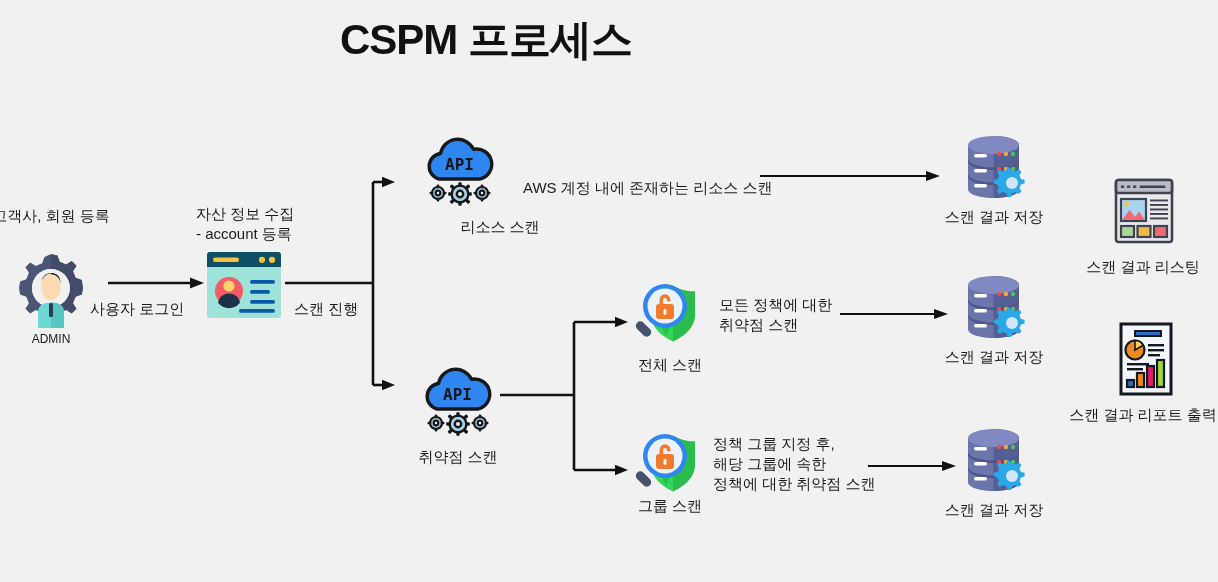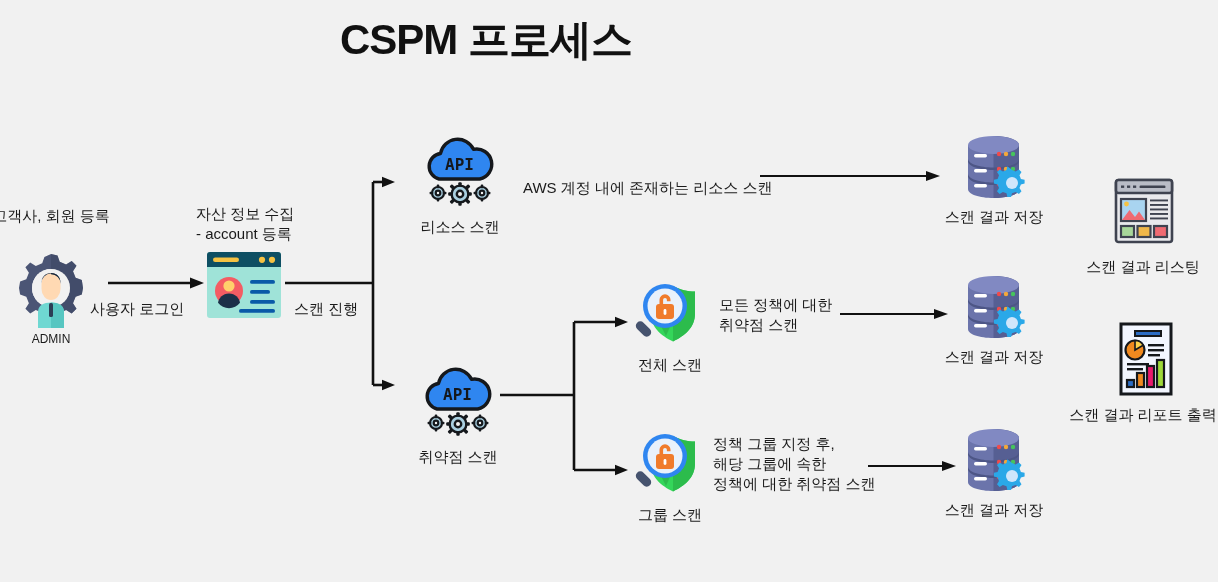--- a/index.html
+++ b/index.html
@@ -168,21 +168,21 @@
         <circle cx="60" cy="57" r="2.3" fill="#f1f1f1"></circle>
         <g fill="#15181c" stroke="none">
           <rect x="58.7" y="48.6" width="2.6" height="3.6" rx="0.9"></rect>
           <rect x="58.7" y="61.8" width="2.6" height="3.6" rx="0.9"></rect>
           <rect x="51.6" y="55.7" width="3.6" height="2.6" rx="0.9"></rect>
           <rect x="64.8" y="55.7" width="3.6" height="2.6" rx="0.9"></rect>
         </g>
       </g>
     </svg>
   </span>
-  <div class="node-label" style="top:82px;">리소스 스캔</div>
+  <div class="node-label" style="top:82px;margin-left:40px;">리소스 스캔</div>
 </div>
 
 <div class="node" style="left:408px; top:366px; width:100px;">
   <span style="position:absolute; left:12px; top:0px;">
     <svg width="76" height="74" viewBox="0 0 76 74">
       <path d="M17 43 a13 13 0 0 1 1.5 -25.5 a17.5 17.5 0 0 1 33 -4.2 a13.5 13.5 0 0 1 6.2 29.7 Z" fill="#2f86f0" stroke="#15181c" stroke-width="3.4" stroke-linejoin="round"></path>
       <text x="37.5" y="33.5" font-family="'DejaVu Sans Mono', monospace" font-size="16" font-weight="bold" fill="#15181c" text-anchor="middle">API</text>
       <g stroke="#15181c" stroke-width="2.4" fill="#a9cfe0">
         <circle cx="38" cy="58" r="8.4"></circle>
         <circle cx="38" cy="58" r="3.2" fill="#f1f1f1"></circle>
@@ -247,21 +247,21 @@
       <path d="M40 8 c8 4 14 5.5 22 5.5 l0 22 c0 14 -10 22 -22 28 Z" fill="#2cbc4c"></path>
       <path d="M40 22 L31.5 33.5 L40 42 L33 58 L26 44 L33.5 34 L26 22 Z" fill="#27a544" opacity="0.55"></path>
       <rect x="6" y="42" width="9" height="18" rx="4.5" transform="rotate(-45 10.5 51)" fill="#46536e"></rect>
       <circle cx="32" cy="28" r="22" fill="#2f86f0"></circle>
       <circle cx="32" cy="28" r="17.5" fill="#e9f1fb"></circle>
       <rect x="23" y="26" width="18" height="15" rx="3" fill="#f07b2c"></rect>
       <path d="M26.5 26 l0 -4.2 a5.5 5.5 0 0 1 11 0 l0 1.4 l-3.6 0 l0 -1.4 a1.9 1.9 0 0 0 -3.8 0 l0 4.2 Z" fill="#f07b2c"></path>
       <rect x="30.6" y="31" width="2.8" height="6" rx="1.4" fill="#fff"></rect>
     </svg>
   </span>
-  <div class="node-label" style="top:78px;">그룹 스캔</div>
+  <div class="node-label" style="top:69px;">그룹 스캔</div>
 </div>
 
 <div class="node" style="left:948px; top:132px; width:92px;">
   <span style="position:absolute; left:12px; top:0px;">
     <svg width="70" height="70" viewBox="0 0 70 70">
       <path d="M8 13 l0 44 c0 5.5 11.4 9 25.5 9 s25.5 -3.5 25.5 -9 l0 -44 Z" fill="#6b74ab"></path>
       <path d="M33.5 4 c14.1 0 25.5 4 25.5 9 l0 44 c0 5.5 -11.4 9 -25.5 9 Z" fill="#565f93"></path>
       <ellipse cx="33.5" cy="13" rx="25.5" ry="9" fill="#8189c2"></ellipse>
       <path d="M8 26.5 c0 5.5 11.4 9 25.5 9 s25.5 -3.5 25.5 -9 l0 2.4 c0 5.5 -11.4 9 -25.5 9 S8 34.4 8 28.9 Z" fill="#4d5686"></path>
       <path d="M8 41.5 c0 5.5 11.4 9 25.5 9 s25.5 -3.5 25.5 -9 l0 2.4 c0 5.5 -11.4 9 -25.5 9 S8 49.4 8 43.9 Z" fill="#4d5686"></path>

